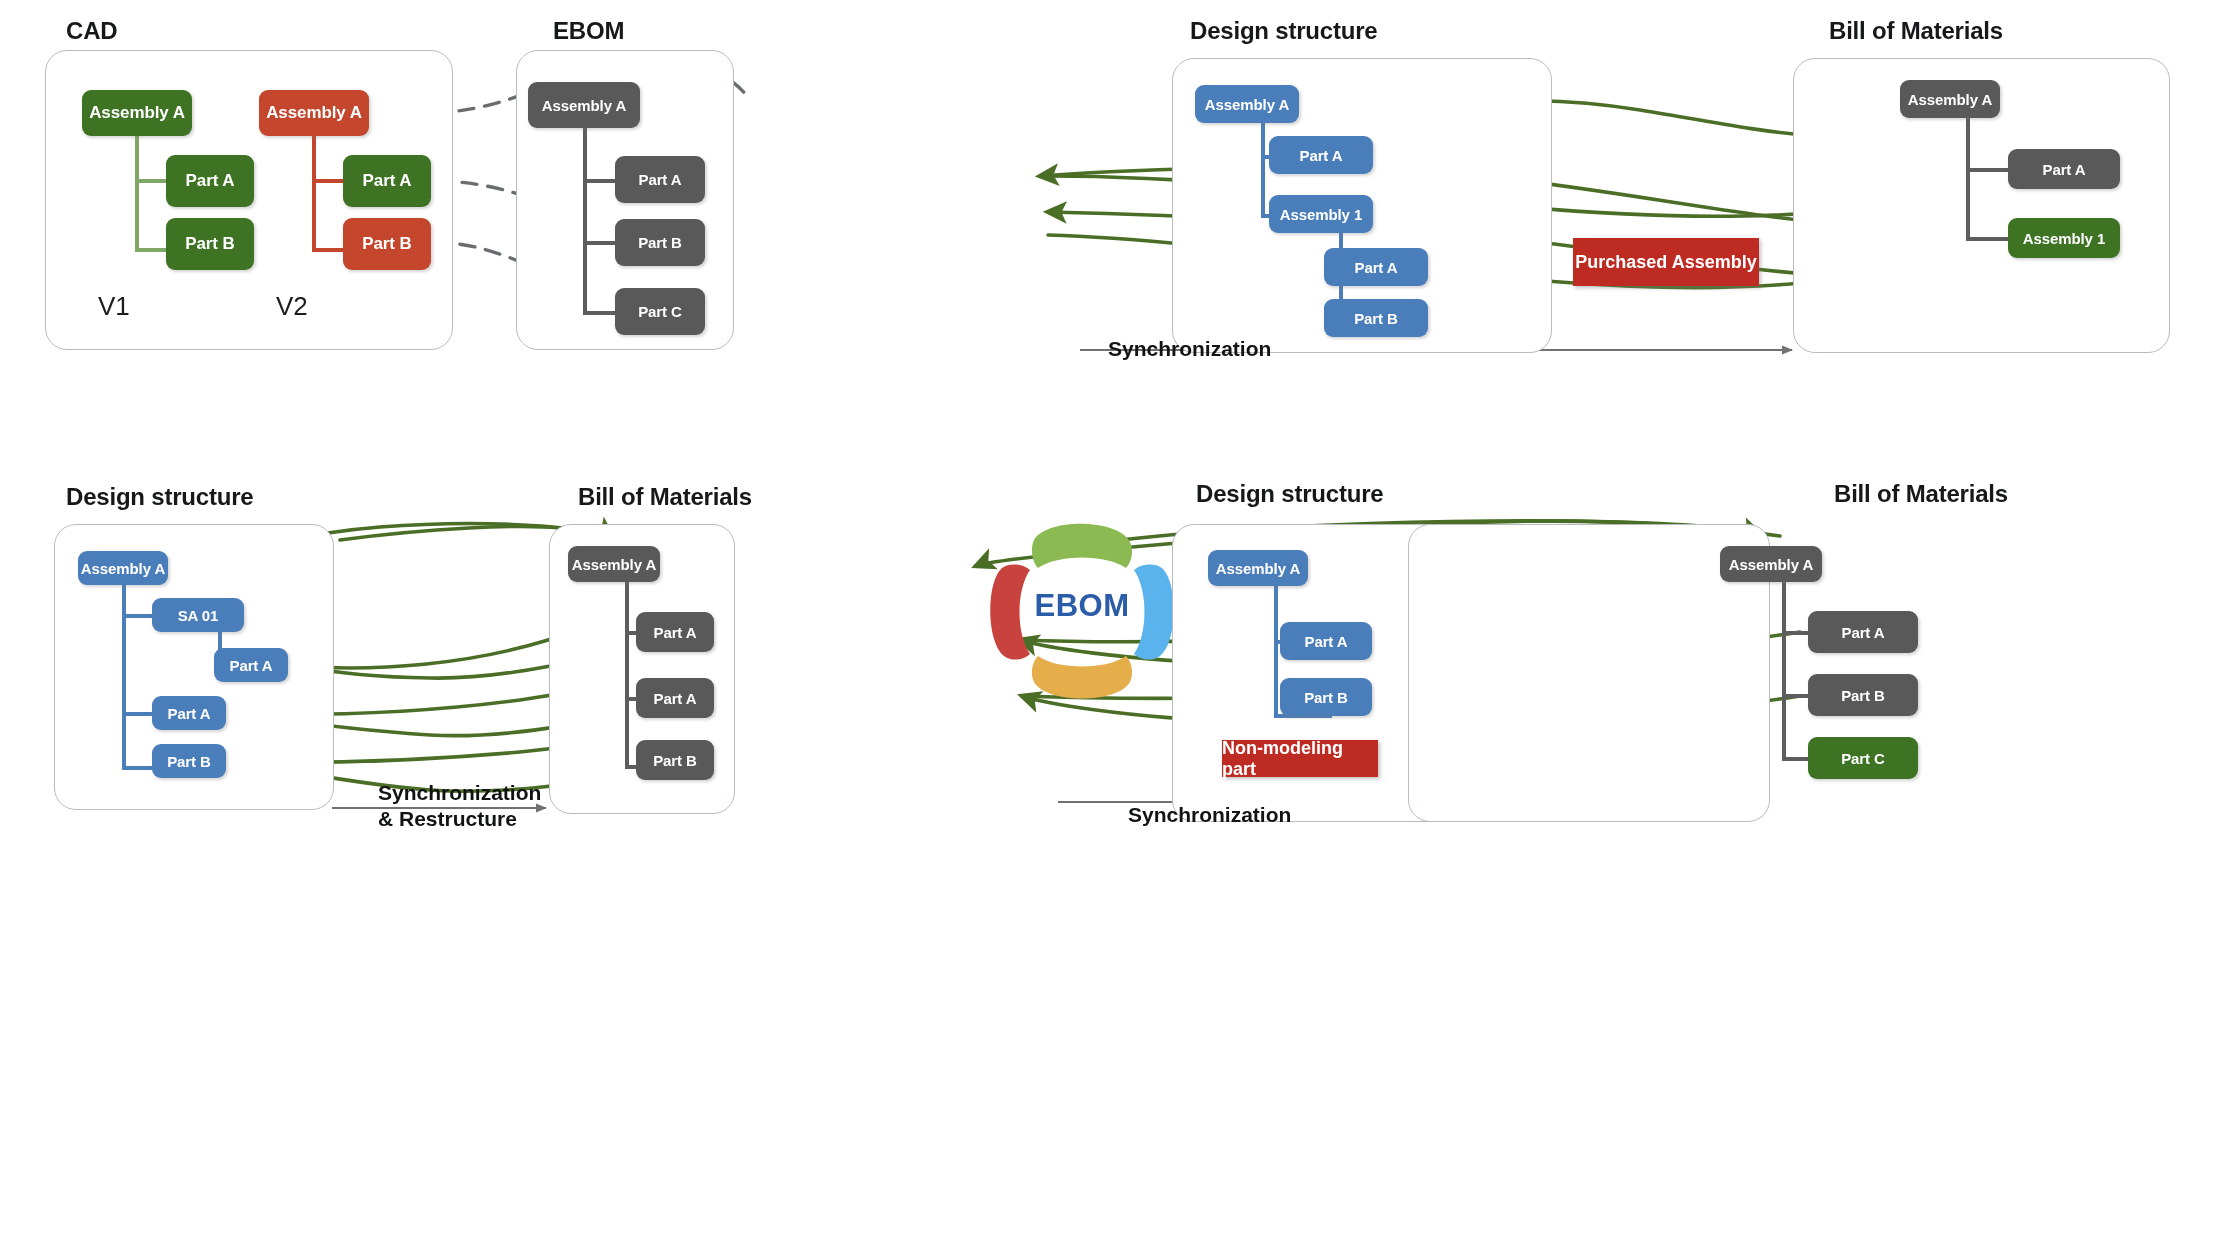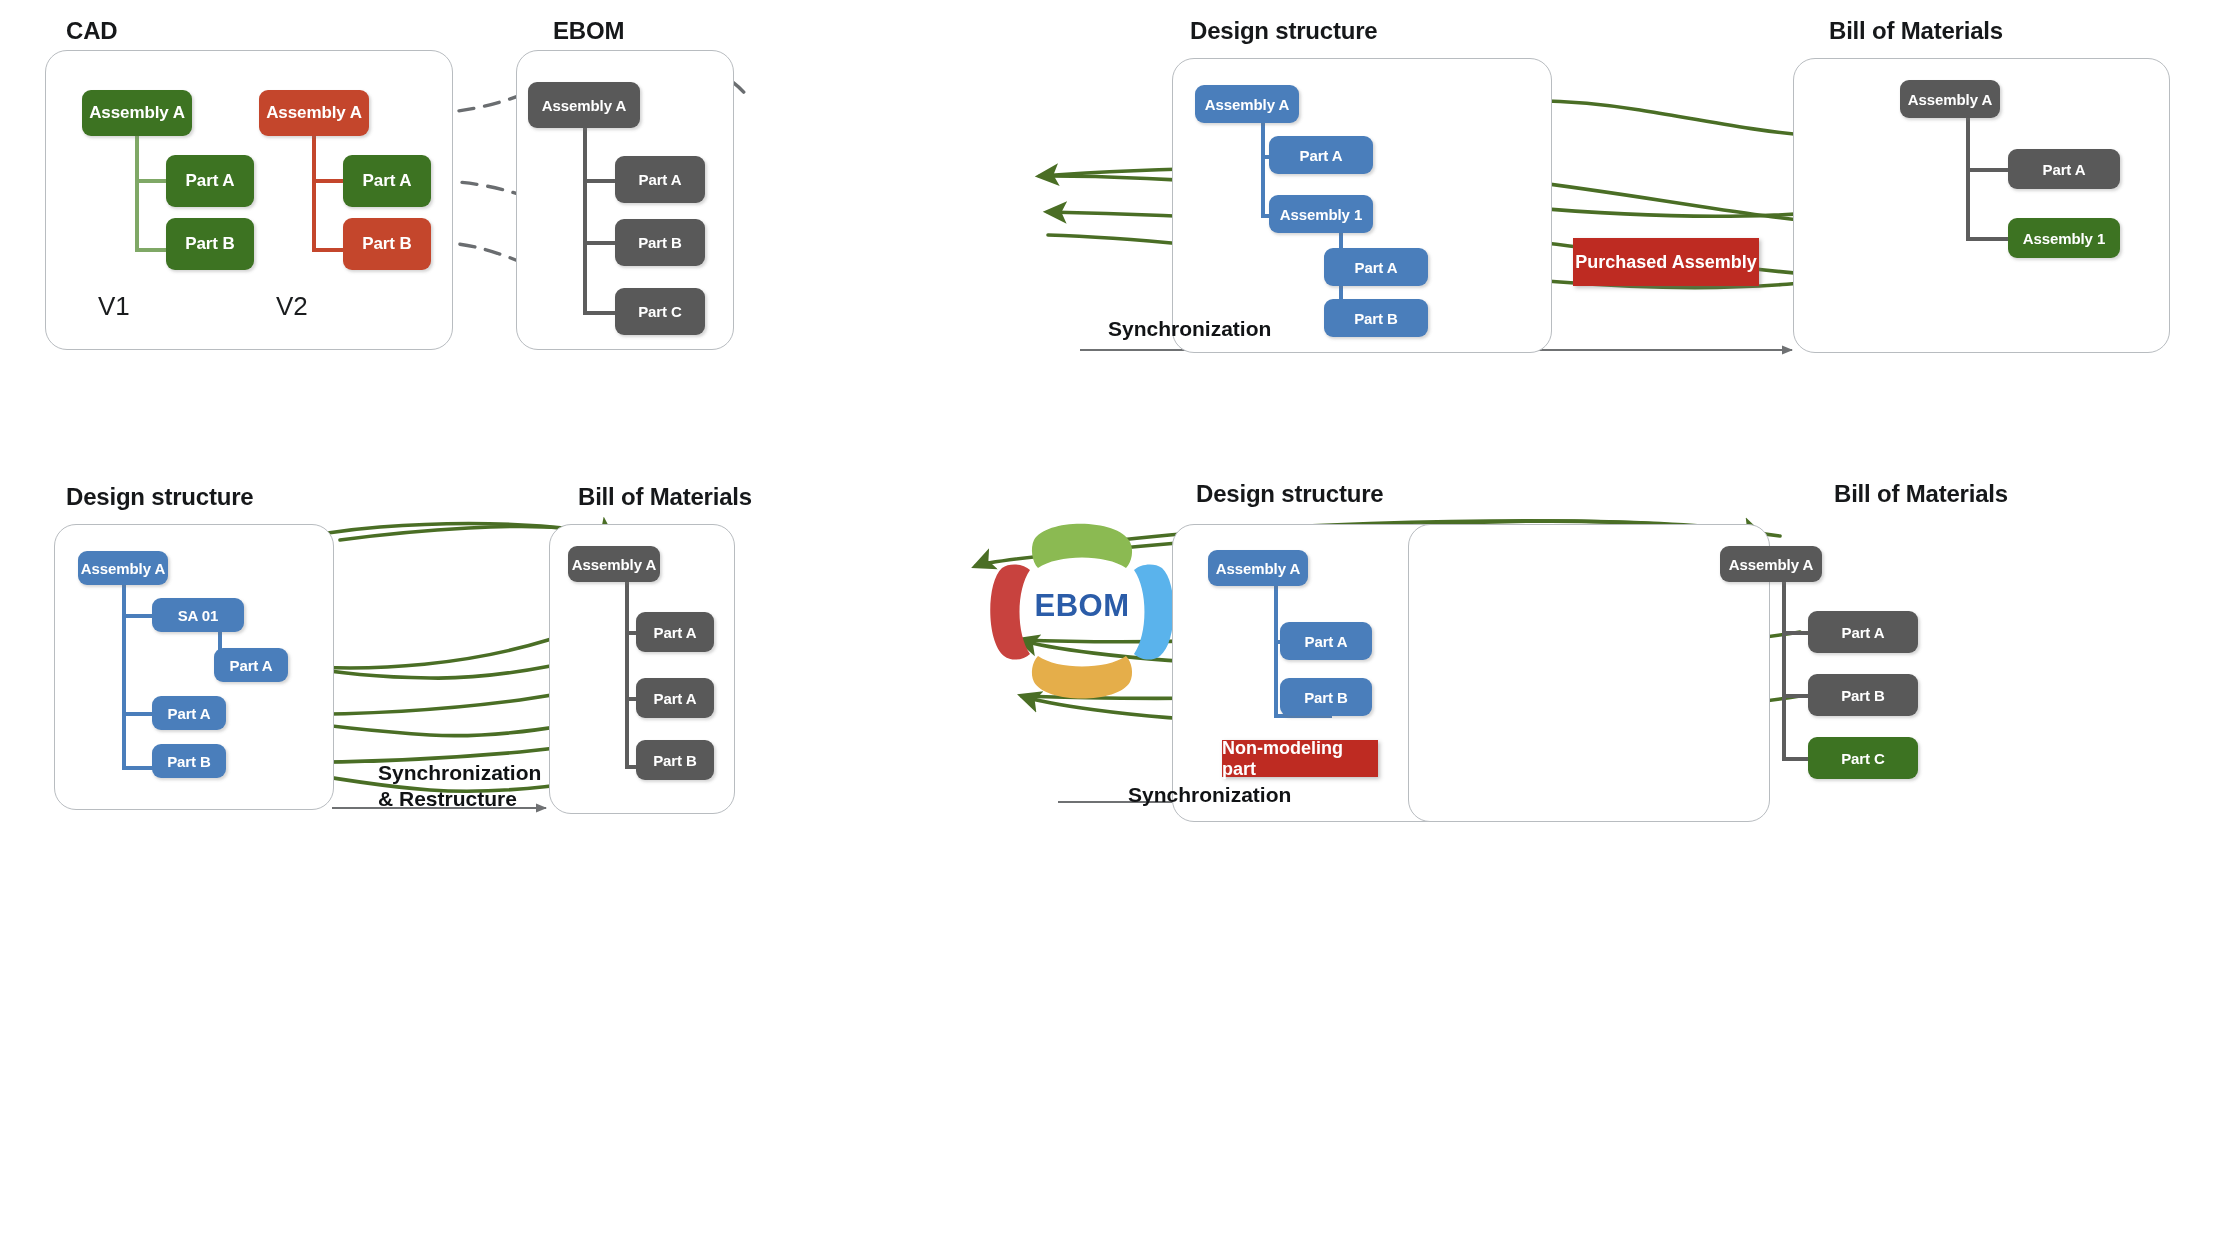--- a/index.html
+++ b/index.html
@@ -70,20 +70,21 @@
     white-space: nowrap;
   }
   .sync-label {
     position: absolute;
     font-size: 21px;
     font-weight: bold;
     color: #111315;
     white-space: nowrap;
     line-height: 1.22;
     text-align: left;
+    margin-top: 20px;
   }
 
   
   .callout {
     position: absolute;
     display: flex;
     align-items: center;
     justify-content: center;
     background: #be2b22;
     color: #ffffff;

